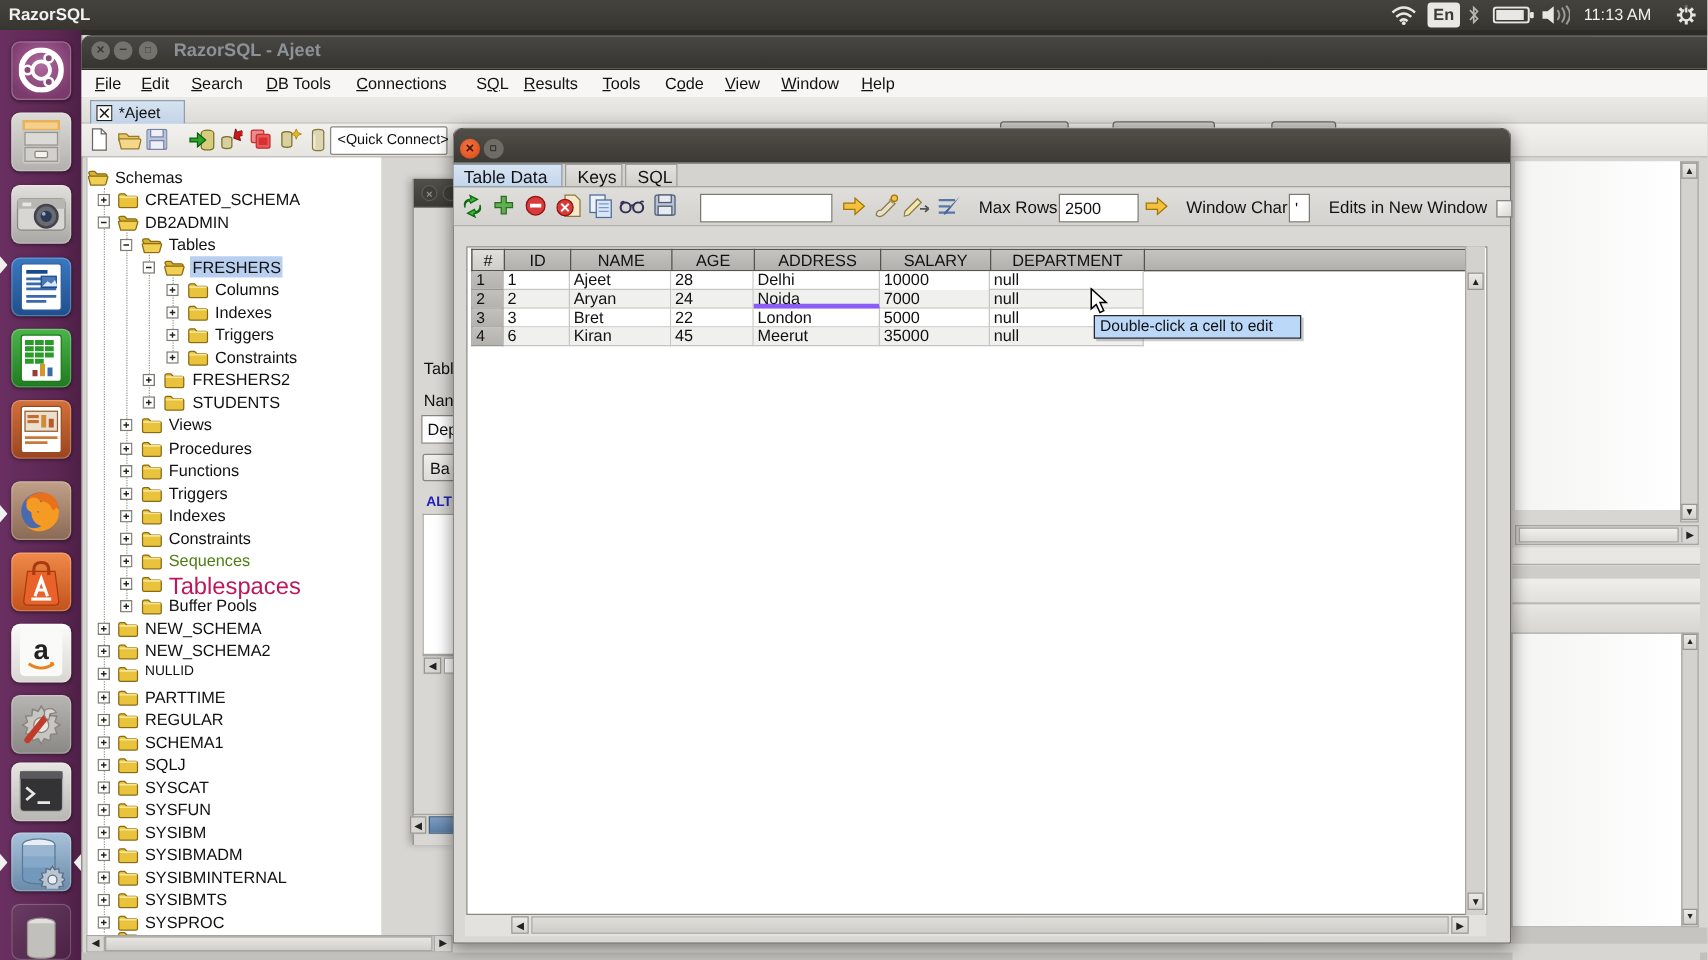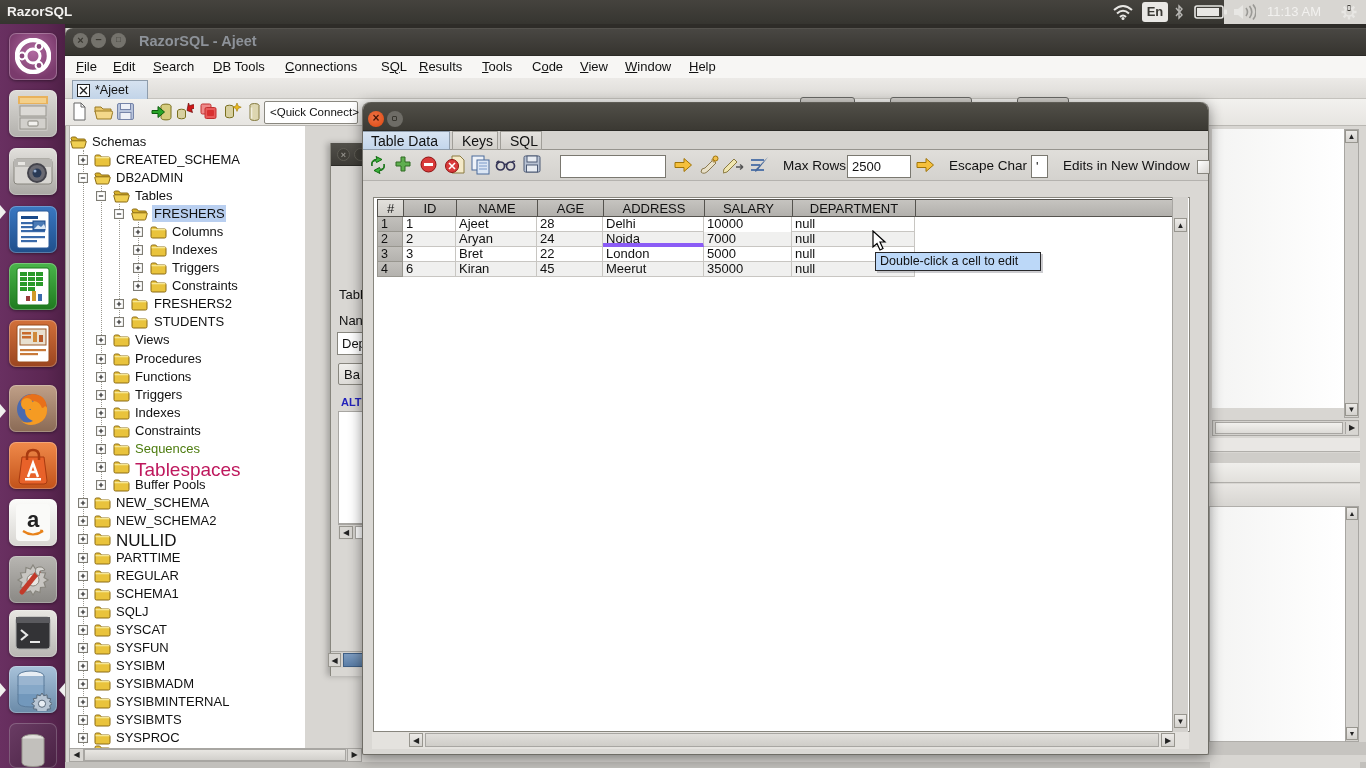--- a/index.html
+++ b/index.html
@@ -2,21 +2,21 @@
 <html><head><meta charset="utf-8">
 <style>
 * { margin:0; padding:0; box-sizing:border-box; }
 body { width:1366px; height:768px; overflow:hidden; font-family:"Liberation Sans", sans-serif; background:#d8d6d2; }
 .abs { position:absolute; }
 .txt { position:absolute; white-space:nowrap; }
 </style></head>
 <body>
 <div class="abs" style="left:0;top:0;width:1366px;height:768px;overflow:hidden">
 
-<div class="abs" style="left:0;top:0;width:1224px;height:24px;background:linear-gradient(#45433e,#363530)">
+<div class="abs" style="left:0;top:0;width:1366px;height:24px;background:linear-gradient(#45433e,#363530)">
 <div class="txt" style="left:7px;top:4px;font-size:13.5px;font-weight:bold;color:#f2f1ef">RazorSQL</div>
 <svg class="abs" style="left:1112px;top:4px" width="22" height="16" viewBox="0 0 22 16">
  <path d="M2 6 q9-8 18 0" stroke="#e8e7e4" stroke-width="2" fill="none"></path>
  <path d="M5 9.5 q6-5.5 12 0" stroke="#e8e7e4" stroke-width="2" fill="none"></path>
  <path d="M8 13 q3-3 6 0" stroke="#e8e7e4" stroke-width="2" fill="none"></path>
  <circle cx="11" cy="14.5" r="1.5" fill="#e8e7e4"></circle>
 </svg>
 <div class="abs" style="left:1142px;top:2px;width:26px;height:20px;background:#e9e8e5;border-radius:3px;color:#3a3934;font-size:13px;font-weight:bold;text-align:center;line-height:20px">En</div>
 <svg class="abs" style="left:1173px;top:4px" width="12" height="16" viewBox="0 0 12 16">
  <path d="M3 4 L9 11 L6 14 L6 2 L9 5 L3 12" stroke="#b8b7b4" stroke-width="1.4" fill="none"></path>
@@ -315,21 +315,21 @@
 </svg>
 <div class="txt" style="left:46px;top:387px;font-size:13px;color:#111">NEW_SCHEMA2</div>
 <svg class="abs" style="left:8px;top:408.48px" width="10" height="10" viewBox="0 0 9 9">
 <rect x="0.5" y="0.5" width="8" height="8" fill="#fff" stroke="#7e7c74"></rect>
         <path d="M2.5 4.5 h4 M4.5 2.5 v4" stroke="#222" stroke-width="1"></path>
       </svg>
 <svg class="abs" style="left:24px;top:406.48px" width="17" height="14" viewBox="0 0 17 14">
 <path d="M1 3.5 q0-1.5 1.5-1.5 h3.2 l1.8 2 h7 q1.5 0 1.5 1.5 v6 q0 1.5 -1.5 1.5 h-12 q-1.5 0 -1.5-1.5 z" fill="#e9c33c" stroke="#8a6a14" stroke-width="1"></path>
 <path d="M1.6 4.6 h13.8" stroke="#f6e694" stroke-width="1.4" fill="none"></path>
 </svg>
-<div class="txt" style="left:46px;top:405px;font-size:17px;color:#111">NULLID</div>
+<div class="txt" style="left:46px;top:405px;font-size:11px;color:#111">NULLID</div>
 <svg class="abs" style="left:8px;top:426.56999999999994px" width="10" height="10" viewBox="0 0 9 9">
 <rect x="0.5" y="0.5" width="8" height="8" fill="#fff" stroke="#7e7c74"></rect>
         <path d="M2.5 4.5 h4 M4.5 2.5 v4" stroke="#222" stroke-width="1"></path>
       </svg>
 <svg class="abs" style="left:24px;top:424.56999999999994px" width="17" height="14" viewBox="0 0 17 14">
 <path d="M1 3.5 q0-1.5 1.5-1.5 h3.2 l1.8 2 h7 q1.5 0 1.5 1.5 v6 q0 1.5 -1.5 1.5 h-12 q-1.5 0 -1.5-1.5 z" fill="#e9c33c" stroke="#8a6a14" stroke-width="1"></path>
 <path d="M1.6 4.6 h13.8" stroke="#f6e694" stroke-width="1.4" fill="none"></path>
 </svg>
 <div class="txt" style="left:46px;top:424px;font-size:13px;color:#111">PARTTIME</div>
 <svg class="abs" style="left:8px;top:444.65999999999997px" width="10" height="10" viewBox="0 0 9 9">
@@ -544,21 +544,21 @@
 <path d="M2 4 h13 M2 9 h9 M2 14 h13" stroke="#5577aa" stroke-width="1.8" fill="none"></path>
 <path d="M19 1 L8 15 l-2 1 0.6-2.4 z" fill="#446699"></path>
       </svg>
 <div class="txt" style="left:420px;top:56px;font-size:13.5px;color:#111">Max Rows</div>
 <div class="abs" style="left:484px;top:53px;width:64px;height:23px;background:#fff;border:1px solid #7a7870">
         <div class="txt" style="left:4px;top:3px;font-size:13px;color:#111">2500</div>
       </div>
 <svg class="abs" style="left:553px;top:55px" width="19" height="16" viewBox="0 0 19 16">
 <path d="M1 5.5 h9 v-4 l7.5 6.5 -7.5 6.5 v-4 h-9 z" fill="#f5c03c" stroke="#a07408"></path>
       </svg>
-<div class="txt" style="left:586px;top:56px;font-size:13.5px;color:#111">Escape Char</div>
+<div class="txt" style="left:586px;top:56px;font-size:13.5px;color:#111">Window Char</div>
 <div class="abs" style="left:668px;top:53px;width:17px;height:23px;background:#fff;border:1px solid #7a7870">
         <div class="txt" style="left:4px;top:3px;font-size:13px;color:#111">'</div>
       </div>
 <div class="txt" style="left:700px;top:56px;font-size:13.5px;color:#111">Edits in New Window</div>
 <div class="abs" style="left:834px;top:58px;width:13px;height:14px;background:linear-gradient(135deg,#fff,#d8d6d2);border:1px solid #88867e"></div>
 <div class="abs" style="left:10px;top:95px;width:817px;height:535px;background:#fff;border:1px solid #88867e"></div>
 <div class="abs" style="left:14px;top:97px;width:795px;height:18px;background:linear-gradient(#c6c4c0,#b2b0ac)"></div>
 <div class="abs" style="left:14px;top:97px;width:26px;height:18px;background:linear-gradient(#e2e0dc,#d0cec9);border:1px solid #55534e;border-right:none">
         <div style="text-align:center;font-size:13px;color:#111;margin-top:1px">#</div>
       </div>

